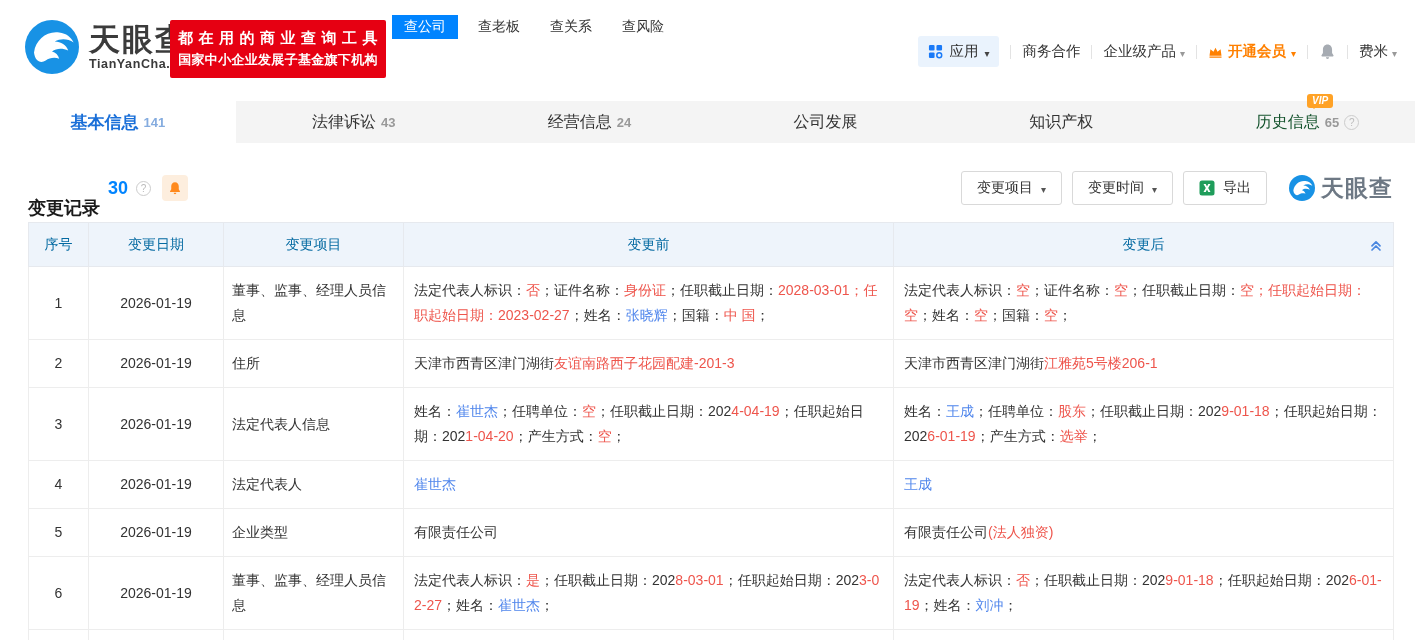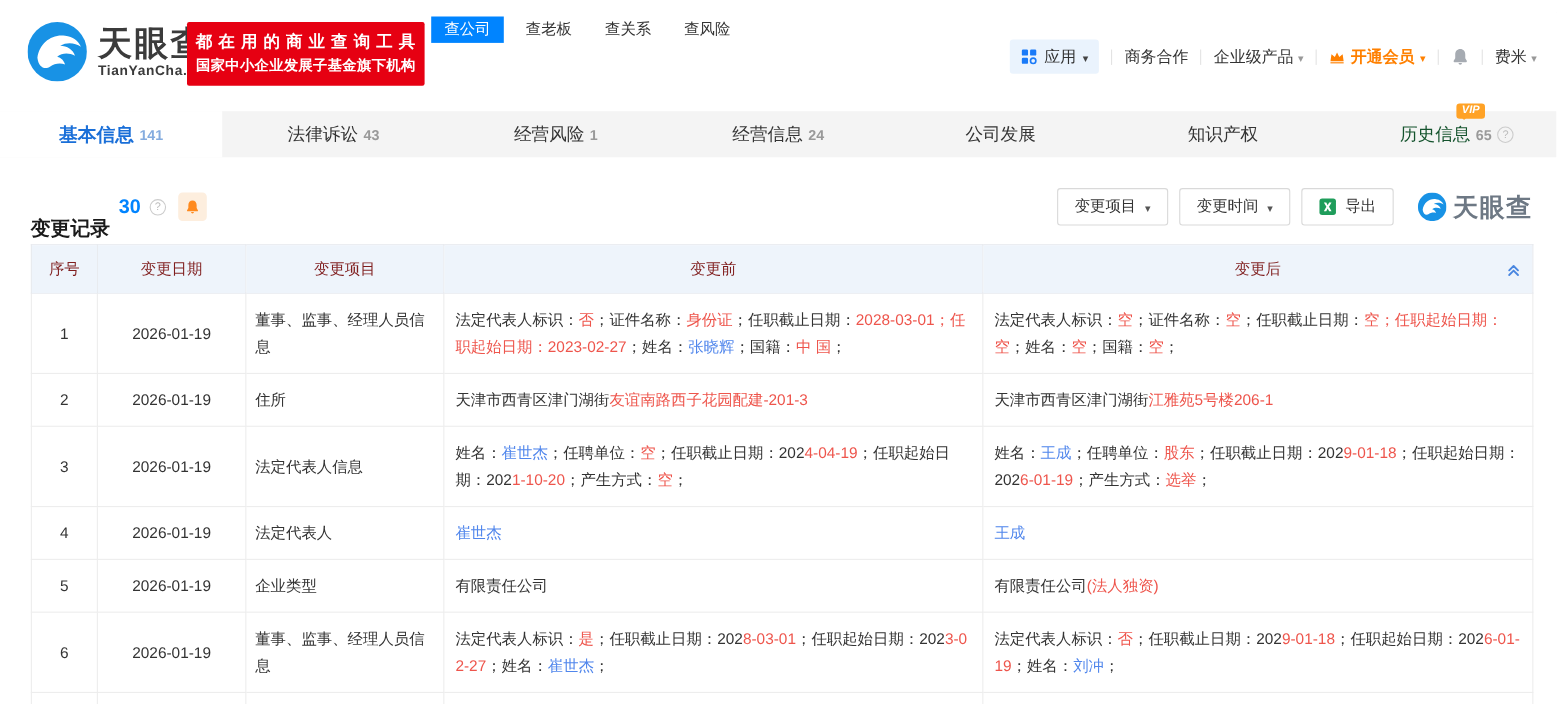--- a/index.html
+++ b/index.html
@@ -67,21 +67,21 @@
   .bell-btn { width:26px; height:26px; background:#fdeede; border-radius:4px; display:flex; align-items:center;
     justify-content:center; margin-left:3px; cursor:pointer; }
   .sh-right { display:flex; align-items:center; gap:10px; }
   .filter-btn { height:34px; padding:0 15px; background:#fff; border:1px solid #d9d9d9; border-radius:3px;
     font-size:14px; color:#333; display:flex; align-items:center; gap:8px; cursor:pointer; font-family:inherit; }
   .filter-btn .caret::after { color:#555; }
   .watermark { display:flex; align-items:center; gap:6px; margin-left:12px; }
   .watermark-text { font-size:23px; font-weight:bold; color:#6d7884; letter-spacing:1px; }
 
   table { width:1365px; border-collapse:collapse; table-layout:fixed; margin-top:16px; }
-  th { background:#eef4fb; height:44px; font-weight:normal; font-size:14px; color:#7f1d1d; border:1px solid #e6e9ee; position:relative; }
+  th { background:#eef4fb; height:44px; font-weight:normal; font-size:14px; color:#0369a1; border:1px solid #e6e9ee; position:relative; }
   td { border:1px solid #ededed; font-size:14px; color:#333; line-height:25px; padding:11px 10px;
     vertical-align:middle; word-break:break-all; }
   .c-seq, .c-date { text-align:center; }
   .c-item { padding-left:8px; }
   .seg-d { color:#333; }
   .seg-r { color:#ee554c; }
   .seg-b { color:#5086ec; cursor:pointer; }
   .collapse-icon { position:absolute; right:10px; top:50%; transform:translateY(-50%); cursor:pointer; line-height:0; }
   .stub td { height:40px; padding:0; }
 </style>
@@ -167,24 +167,20 @@
 </header>
 
 <div class="tabbar" id="tabbar">
     <div class="tab active">
     <span class="tab-label">基本信息</span>
     <span class="tab-count">141</span>
   </div>
     <div class="tab">
     <span class="tab-label">法律诉讼</span>
     <span class="tab-count">43</span>
-  </div>
-    <div class="tab">
-    <span class="tab-label">经营风险</span>
-    <span class="tab-count">1</span>
   </div>
     <div class="tab">
     <span class="tab-label">经营信息</span>
     <span class="tab-count">24</span>
   </div>
     <div class="tab">
     <span class="tab-label">公司发展</span>
 
   </div>
     <div class="tab">
@@ -273,21 +269,21 @@
     <td class="c-seq">2</td>
     <td class="c-date">2026-01-19</td>
     <td class="c-item">住所</td>
     <td class="c-before"><span class="seg-d">天津市西青区津门湖街</span><span class="seg-r">友谊南路西子花园配建-201-3</span></td>
     <td class="c-after"><span class="seg-d">天津市西青区津门湖街</span><span class="seg-r">江雅苑5号楼206-1</span></td>
   </tr>
         <tr>
     <td class="c-seq">3</td>
     <td class="c-date">2026-01-19</td>
     <td class="c-item">法定代表人信息</td>
-    <td class="c-before"><span class="seg-d">姓名：</span><span class="seg-b">崔世杰</span><span class="seg-d">；任聘单位：</span><span class="seg-r">空</span><span class="seg-d">；任职截止日期：202</span><span class="seg-r">4-04-19</span><span class="seg-d">；任职起始日期：202</span><span class="seg-r">1-10-20</span><span class="seg-d">；产生方式：</span><span class="seg-r">空</span><span class="seg-d">；</span></td>
+    <td class="c-before"><span class="seg-d">姓名：</span><span class="seg-b">崔世杰</span><span class="seg-d">；任聘单位：</span><span class="seg-r">空</span><span class="seg-d">；任职截止日期：202</span><span class="seg-r">4-04-19</span><span class="seg-d">；任职起始日期：202</span><span class="seg-r">1-04-20</span><span class="seg-d">；产生方式：</span><span class="seg-r">空</span><span class="seg-d">；</span></td>
     <td class="c-after"><span class="seg-d">姓名：</span><span class="seg-b">王成</span><span class="seg-d">；任聘单位：</span><span class="seg-r">股东</span><span class="seg-d">；任职截止日期：202</span><span class="seg-r">9-01-18</span><span class="seg-d">；任职起始日期：202</span><span class="seg-r">6-01-19</span><span class="seg-d">；产生方式：</span><span class="seg-r">选举</span><span class="seg-d">；</span></td>
   </tr>
         <tr>
     <td class="c-seq">4</td>
     <td class="c-date">2026-01-19</td>
     <td class="c-item">法定代表人</td>
     <td class="c-before"><span class="seg-b">崔世杰</span></td>
     <td class="c-after"><span class="seg-b">王成</span></td>
   </tr>
         <tr>

